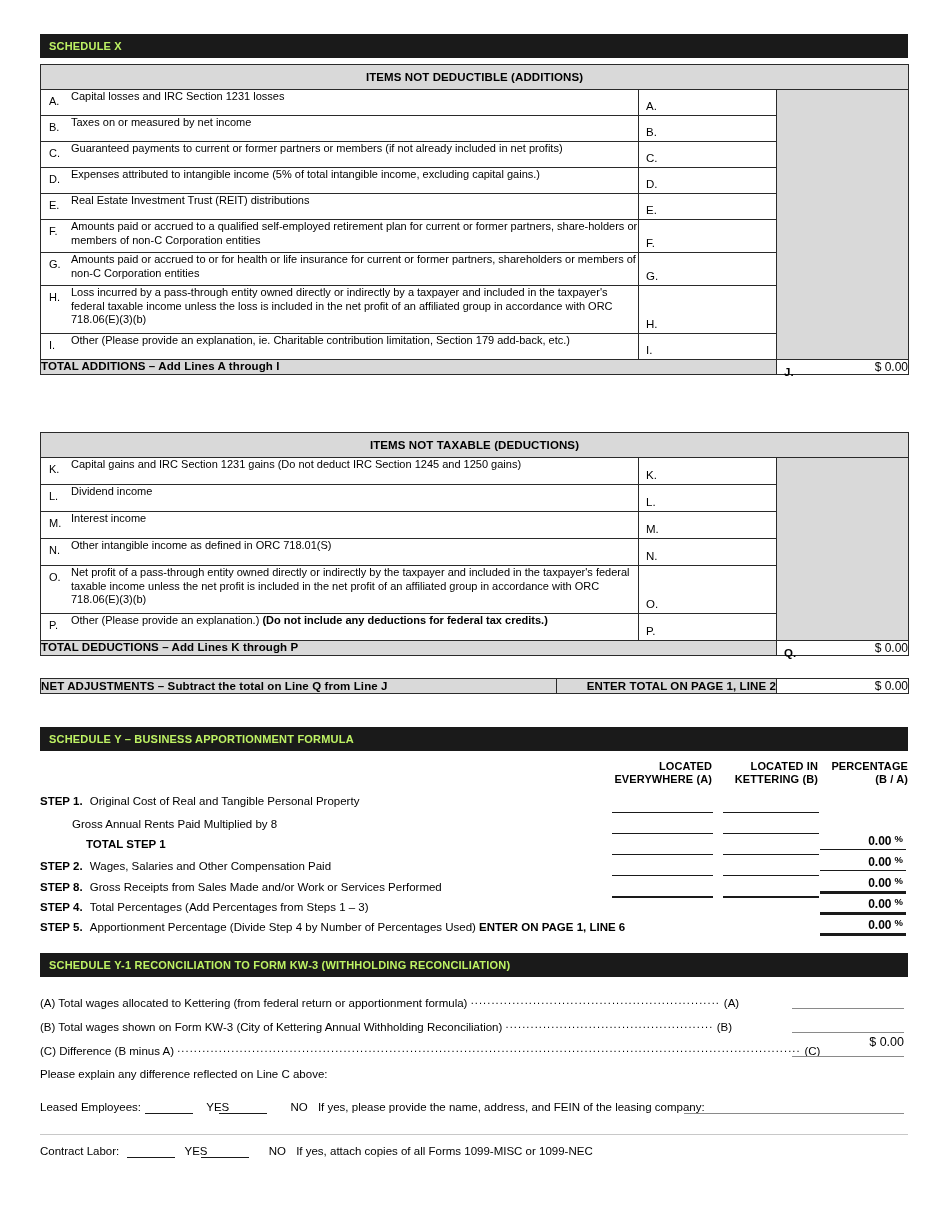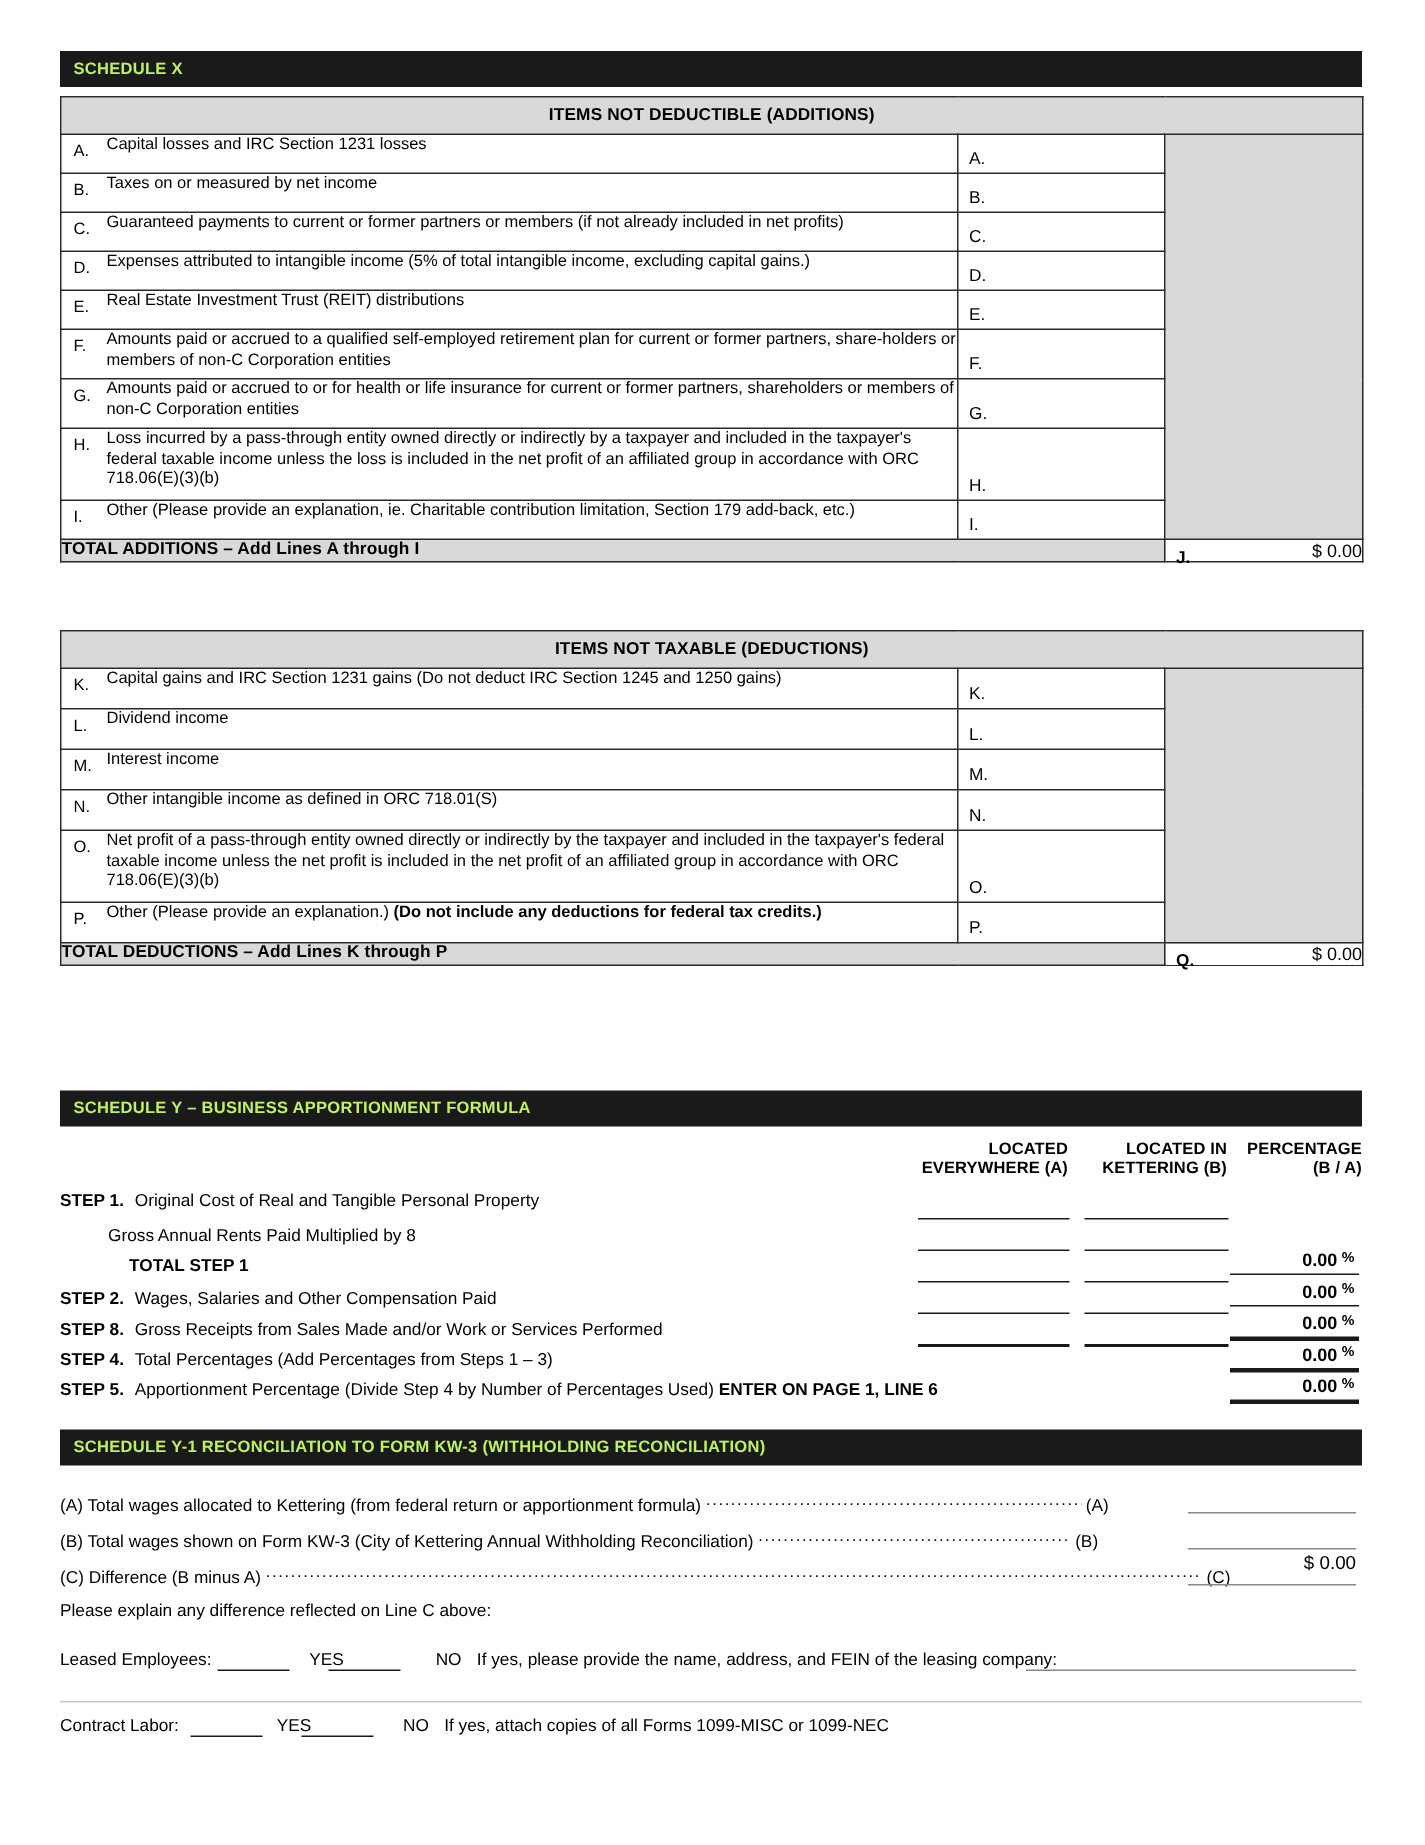--- a/index.html
+++ b/index.html
@@ -345,21 +345,21 @@
       <tr class="totrow">
         <td class="totlabel" colspan="2">TOTAL ADDITIONS – Add Lines A through I</td>
         <td class="totvalue">
           <span class="qltr">J.</span>
           <span>$ 0.00</span>
         </td>
       </tr>
     </tbody>
   </table>
 
-  <table class="xtable" style="top:420px;padding-left:27px;">
+  <table class="xtable" style="top:432px;padding-left:27px;">
     <colgroup>
         <col style="width:598px">
         <col style="width:138px">
         <col style="width:132px">
       </colgroup>
     <tbody>
       <tr>
         <td class="hdr" colspan="3">ITEMS NOT TAXABLE (DEDUCTIONS)</td>
       </tr>
 
@@ -427,20 +427,34 @@
       <tr class="totrow">
         <td class="totlabel" colspan="2">TOTAL DEDUCTIONS – Add Lines K through P</td>
         <td class="totvalue">
           <span class="qltr">Q.</span>
           <span>$ 0.00</span>
         </td>
       </tr>
     </tbody>
   </table>
 
+  <table class="netrow" style="top:678px;">
+    <colgroup>
+        <col style="width:516px">
+        <col style="width:220px">
+        <col style="width:132px">
+      </colgroup>
+    <tbody>
+      <tr>
+        <td class="net-l">NET ADJUSTMENTS – Subtract the total on Line Q from Line J</td>
+        <td class="net-r">ENTER TOTAL ON PAGE 1, LINE 2</td>
+        <td class="net-v">$ 0.00</td>
+      </tr>
+    </tbody>
+  </table>
 
   <div class="banner" style="top:727px;">
     <span>SCHEDULE Y – BUSINESS APPORTIONMENT FORMULA</span>
   </div>
 
   <div class="ycolhdr" style="top:760px; left:612px; width:100px;">
     <div>LOCATED</div>
     <div>EVERYWHERE (A)</div>
   </div>
   <div class="ycolhdr" style="top:760px; left:722px; width:96px;">

